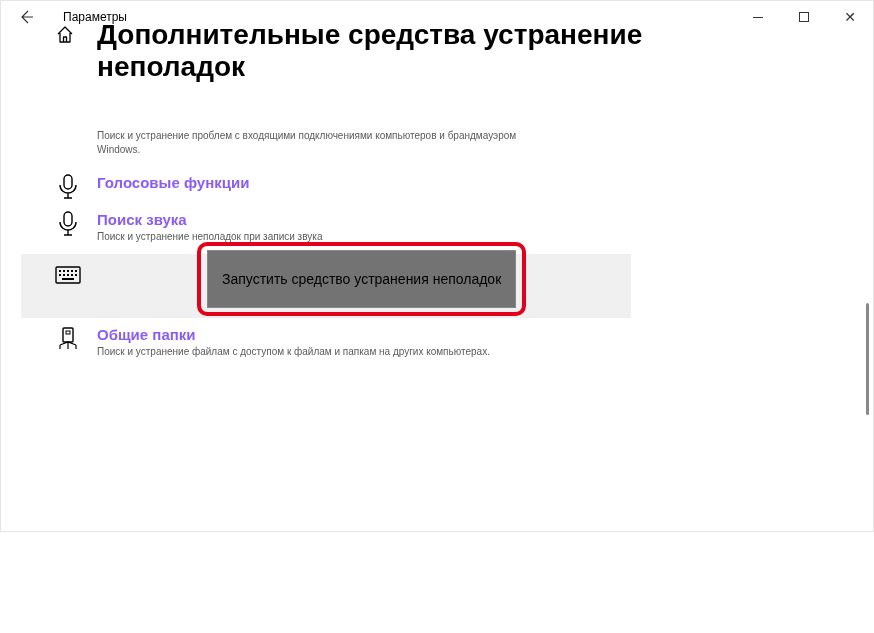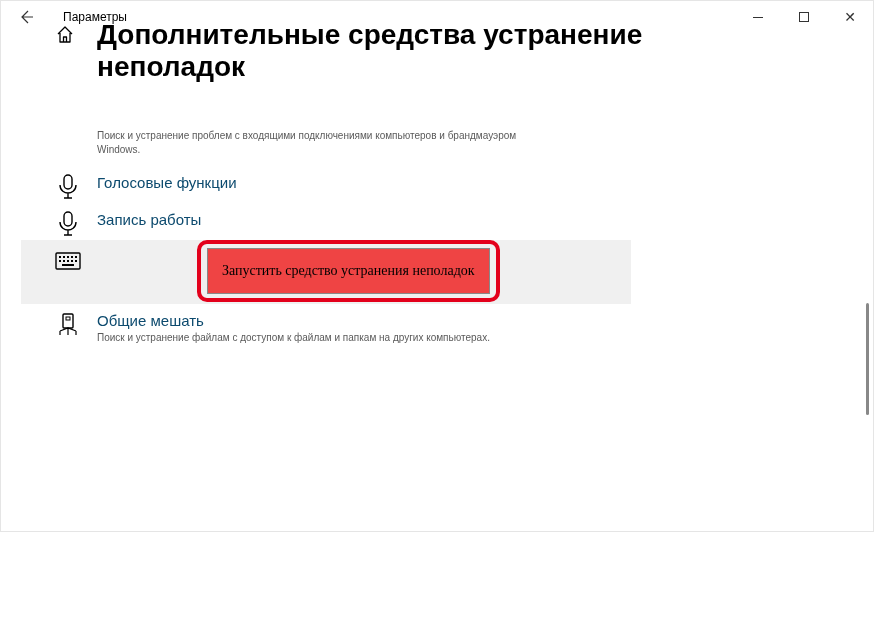--- a/index.html
+++ b/index.html
@@ -16,28 +16,28 @@
   .win-controls .close span { font-size:14px; }
   .home-icon-wrap { position:absolute; left:54px; top:24px; width:22px; height:22px; }
 
   .main { position:absolute; left:96px; top:18px; width:560px; }
   .page-title { font-size: 28px; font-weight: 600; letter-spacing: 0px; margin-bottom: 10px; }
 
   .tb-list { position:absolute; left:20px; top:80px; right:20px; bottom:0; }
 
   .tb-item { padding: 8px 76px 10px 76px; position:relative; max-width: 610px; }
   .tb-item .icon { position:absolute; left:34px; top:8px; width:26px; height:26px; display:flex; align-items:center; justify-content:center; }
-  .tb-label { font-size:15px; color:#0c4a6e; margin-bottom:2px; }
+  .tb-label { font-size:15px; color:#8b5cf6; margin-bottom:2px;font-weight:bold; }
   .tb-desc { font-size:10px; color:#5a5a5a; line-height:1.35; max-width: 420px; }
 
   .tb-item.no-title .tb-desc { }
 
   .tb-item.selected { background:#f0f0f0; padding-bottom: 56px; }
   .run-button-wrap { position:absolute; left:186px; bottom:10px; }
-  .run-button { background:#ef4444; border:1px solid #888; padding: 14px 14px; font-size:14px; cursor:pointer; font-family: Liberation Serif, serif; }
+  .run-button { background:#737373; border:1px solid #888; padding: 20px 14px; font-size:14px; cursor:pointer; font-family: Liberation Sans, sans-serif; }
   .highlight { position:absolute; border: 4px solid #e3001b; border-radius: 10px; pointer-events:none; }
 
   .scrollbar { position:absolute; right:4px; top:302px; width:3px; height:112px; background:#888; border-radius:2px; }
 
   svg { display:block; }
 </style>
 </head>
 <body>
 
 <div class="window">
@@ -88,21 +88,22 @@
       <div class="tb-label">Голосовые функции</div>
     </div>
 
     <div class="tb-item">
       <div class="icon">
         <svg width="22" height="26" viewBox="0 0 22 26">
           <rect x="7" y="1" width="8" height="14" rx="4" stroke="#000" stroke-width="1.4" fill="none"></rect>
           <path d="M3 11 C3 17 8 19 11 19 C14 19 19 17 19 11 M11 19 L11 24 M7 24 L15 24" stroke="#000" stroke-width="1.4" fill="none"></path>
         </svg>
       </div>
-      <div class="tb-label">Запись работы</div>
+      <div class="tb-label">Поиск звука</div>
+      <div class="tb-desc">Поиск и устранение неполадок при записи звука</div>
     </div>
 
     <div class="tb-item selected">
       <div class="icon">
         <svg width="26" height="18" viewBox="0 0 26 18">
           <rect x="1" y="1" width="24" height="16" rx="1" stroke="#000" stroke-width="1.4" fill="none"></rect>
           <rect x="4" y="4" width="2" height="2" fill="#000"></rect>
             <rect x="8" y="4" width="2" height="2" fill="#000"></rect>
             <rect x="12" y="4" width="2" height="2" fill="#000"></rect>
             <rect x="16" y="4" width="2" height="2" fill="#000"></rect>
@@ -122,21 +123,21 @@
     </div>
 
     <div class="tb-item">
       <div class="icon">
         <svg width="22" height="24" viewBox="0 0 22 24">
           <rect x="6" y="1" width="10" height="14" rx="1" stroke="#000" stroke-width="1.4" fill="none"></rect>
           <rect x="9" y="4" width="4" height="3" stroke="#000" stroke-width="1" fill="none"></rect>
           <path d="M3 18 L11 15 L19 18 M3 18 L3 22 M19 18 L19 22 M11 15 L11 22" stroke="#000" stroke-width="1.2" fill="none"></path>
         </svg>
       </div>
-      <div class="tb-label">Общие мешать</div>
+      <div class="tb-label">Общие папки</div>
       <div class="tb-desc">Поиск и устранение файлам с доступом к файлам и папкам на других компьютерах.</div>
     </div>
 
 
   </div>
 
   <div class="scrollbar"></div>
 
 </div>
 

